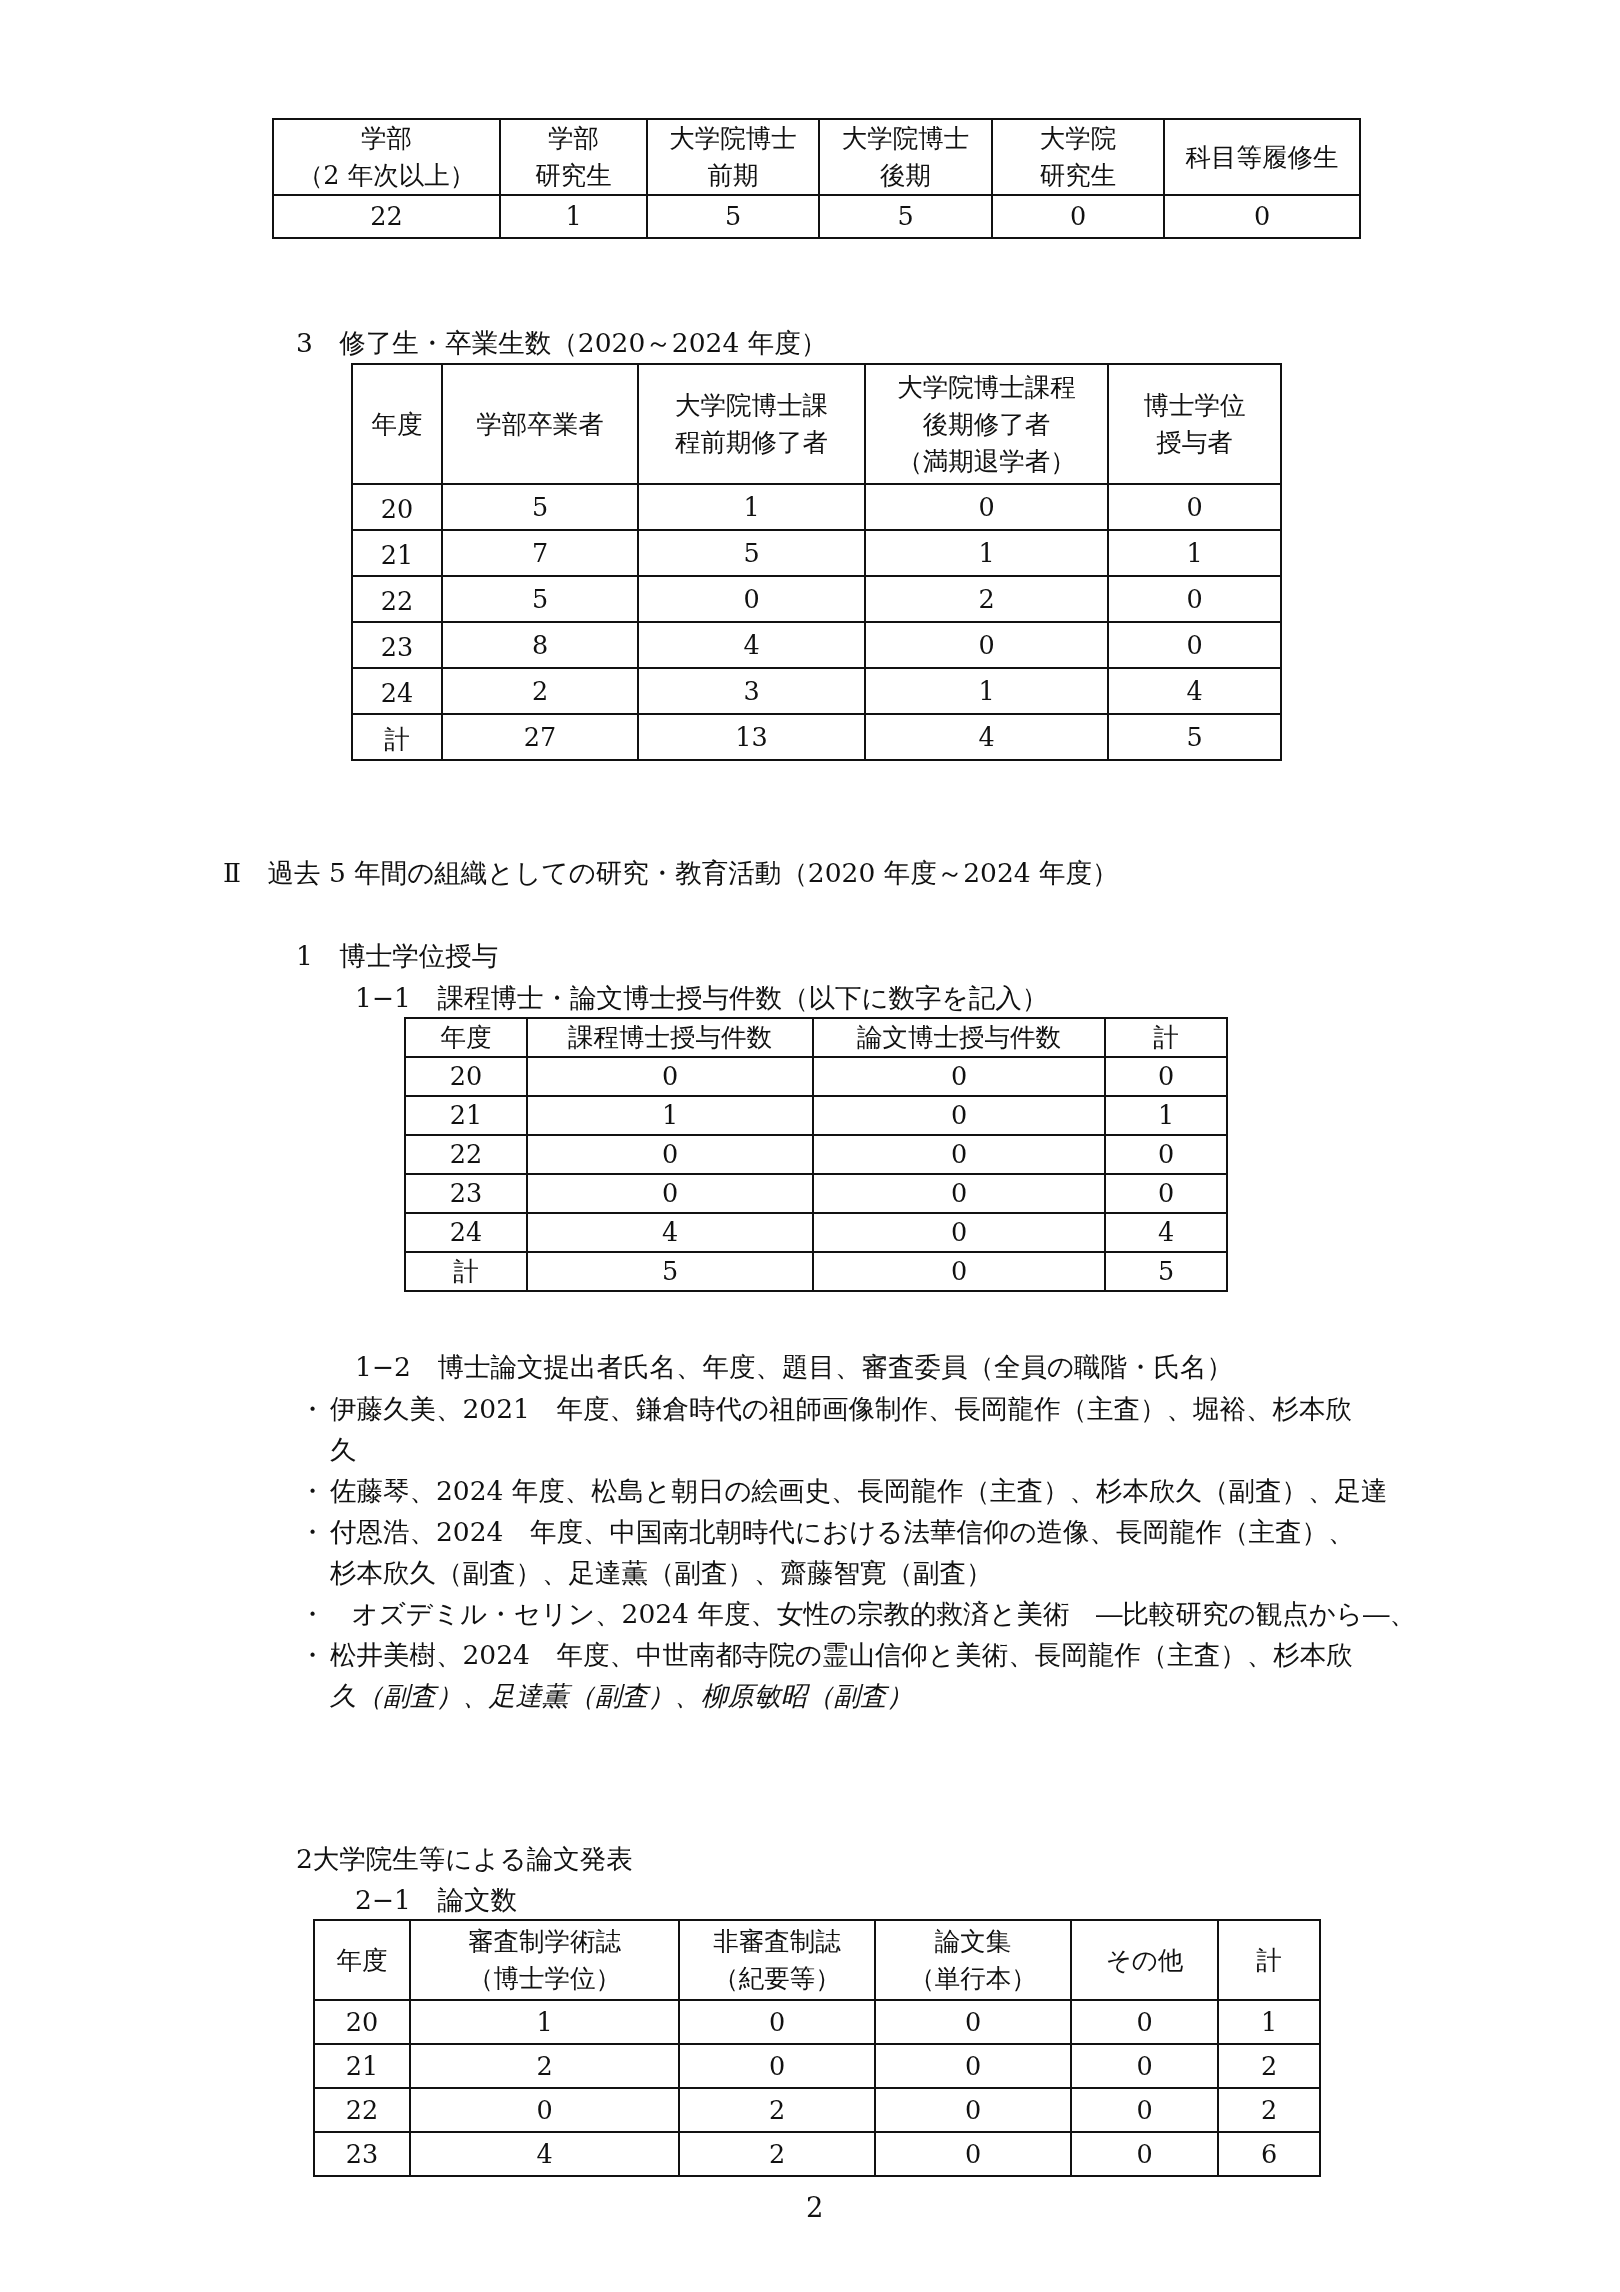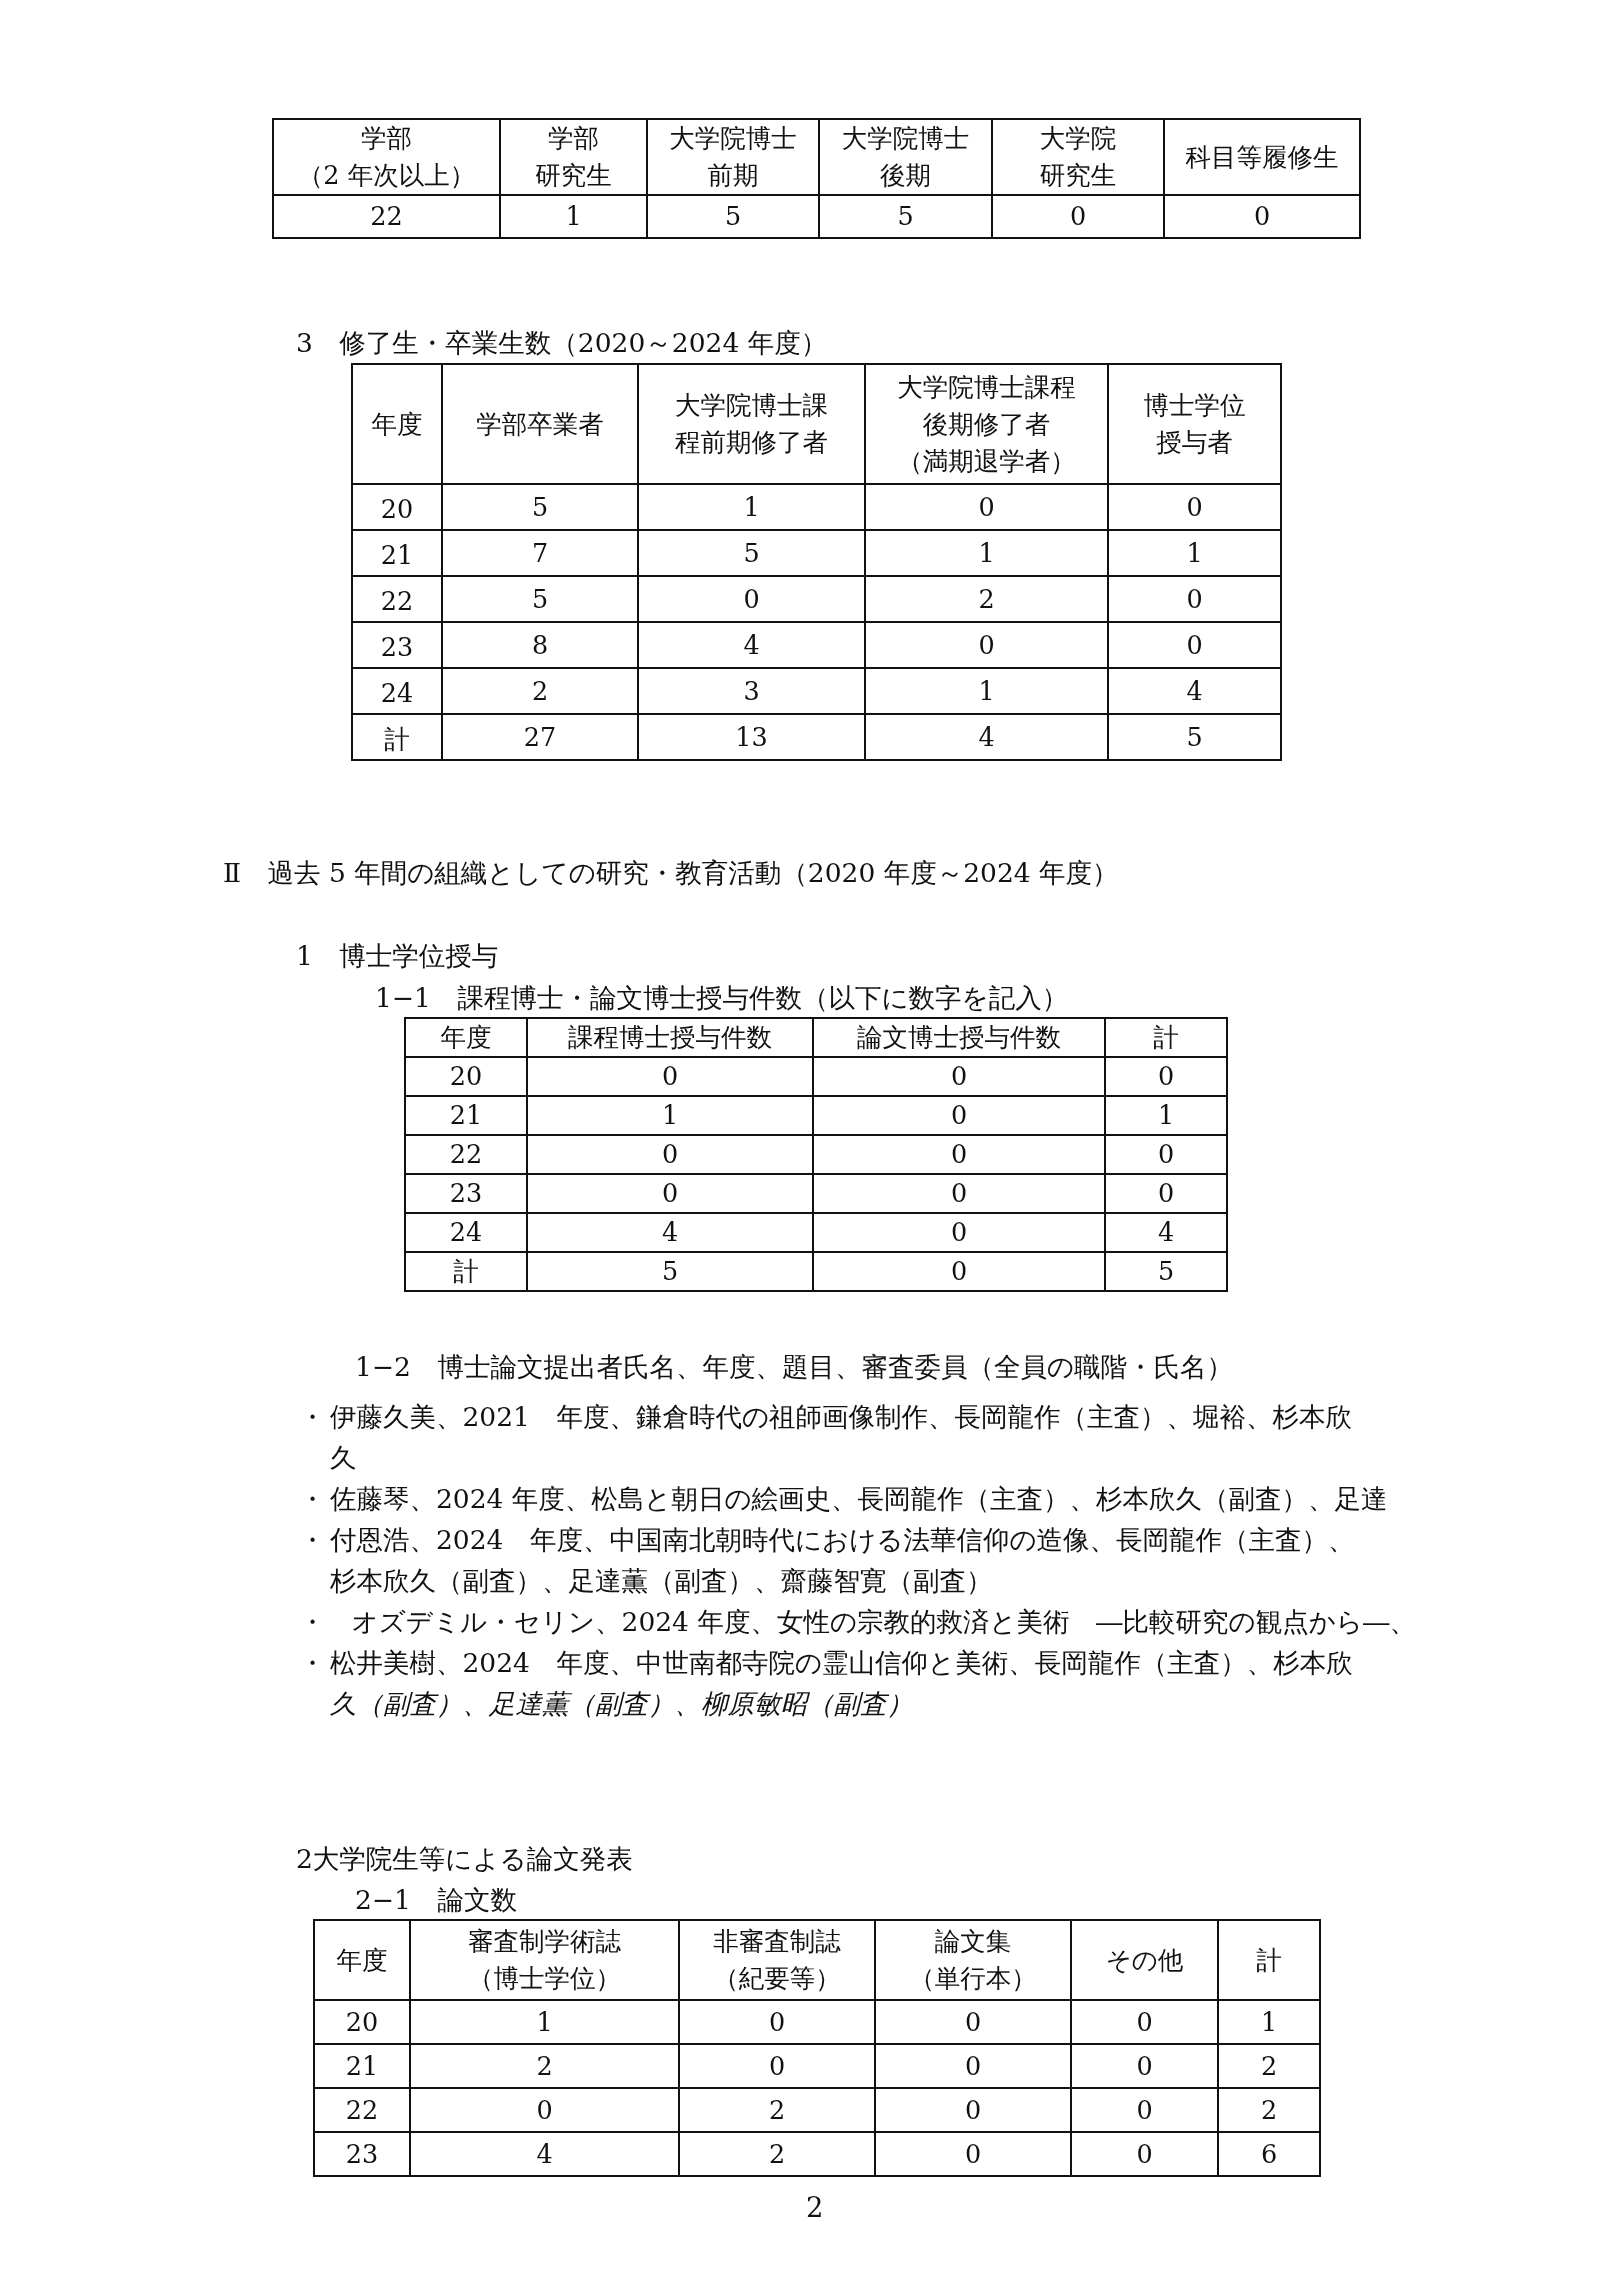--- a/index.html
+++ b/index.html
@@ -143,21 +143,21 @@
         <td>13</td>
         <td>4</td>
         <td>5</td>
       </tr>
     </tbody>
 </table>
 
 <div class="abs line" style="left:223px; top:853px;">Ⅱ　過去 5 年間の組織としての研究・教育活動（2020 年度～2024 年度）</div>
 
 <div class="abs line" style="left:296px; top:936px;">1　博士学位授与</div>
-<div class="abs line" style="left:355px; top:978px;margin-left:20px;">1−1　課程博士・論文博士授与件数（以下に数字を記入）</div>
+<div class="abs line" style="left:355px; top:978px;">1−1　課程博士・論文博士授与件数（以下に数字を記入）</div>
 
 <table class="t abs" style="left:404px; top:1017px; width:821px;">
   <colgroup>
       <col style="width:122px">
       <col style="width:286px">
       <col style="width:292px">
       <col style="width:122px">
     </colgroup>
   <tbody>
       <tr style="height:39px;" id="deg-head">
@@ -204,21 +204,21 @@
         <td>0</td>
         <td>5</td>
       </tr>
     </tbody>
 </table>
 
 <div class="abs line" style="left:355px; top:1347px;">1−2　博士論文提出者氏名、年度、題目、審査委員（全員の職階・氏名）</div>
 <div class="abs" id="diss-list" style="left:299px; top:1388px; width:1117px;">
     <div style="position: relative; padding-left: 31px;">
       <span style="position: absolute; left: 0px; top: 0px; line-height: 41px;">・</span>
-      <div class="bul" style="line-height: 41px; margin-top: 8px;">伊藤久美、2021　年度、鎌倉時代の祖師画像制作、長岡龍作（主査）、堀裕、杉本欣</div>
+      <div class="bul" style="line-height: 41px;">伊藤久美、2021　年度、鎌倉時代の祖師画像制作、長岡龍作（主査）、堀裕、杉本欣</div>
       <div class="bul" style="line-height: 41px;">久</div>
     </div>
     <div style="position: relative; padding-left: 31px;">
       <span style="position: absolute; left: 0px; top: 0px; line-height: 41px;">・</span>
       <div class="bul" style="line-height: 41px;">佐藤琴、2024 年度、松島と朝日の絵画史、長岡龍作（主査）、杉本欣久（副査）、足達</div>
     </div>
     <div style="position: relative; padding-left: 31px;">
       <span style="position: absolute; left: 0px; top: 0px; line-height: 41px;">・</span>
       <div class="bul" style="line-height: 41px;">付恩浩、2024　年度、中国南北朝時代における法華信仰の造像、長岡龍作（主査）、</div>
       <div class="bul" style="line-height: 41px;">杉本欣久（副査）、足達薫（副査）、齋藤智寛（副査）</div>

